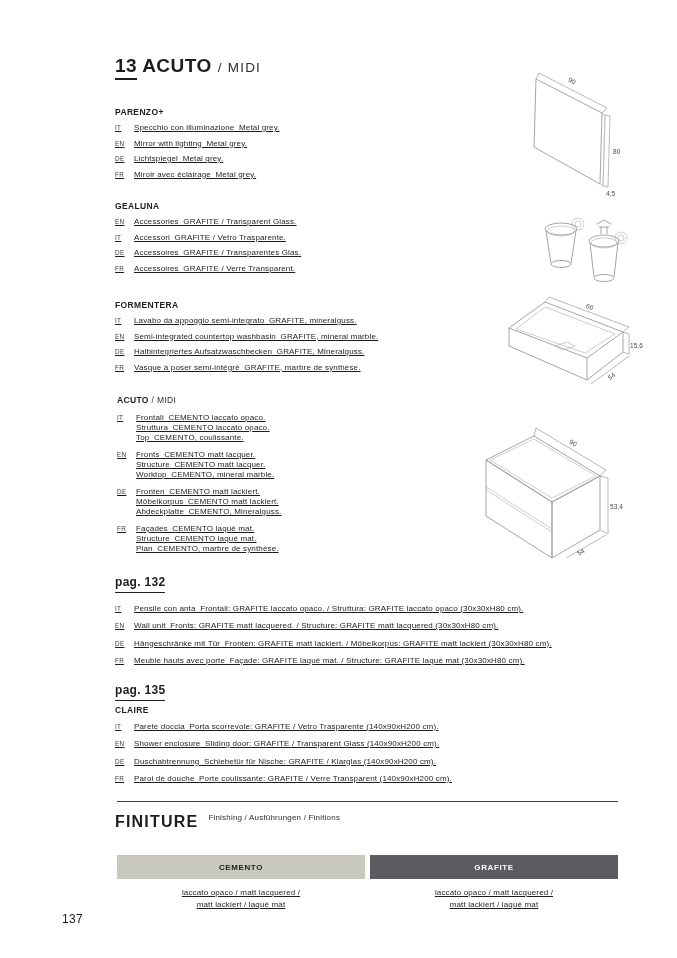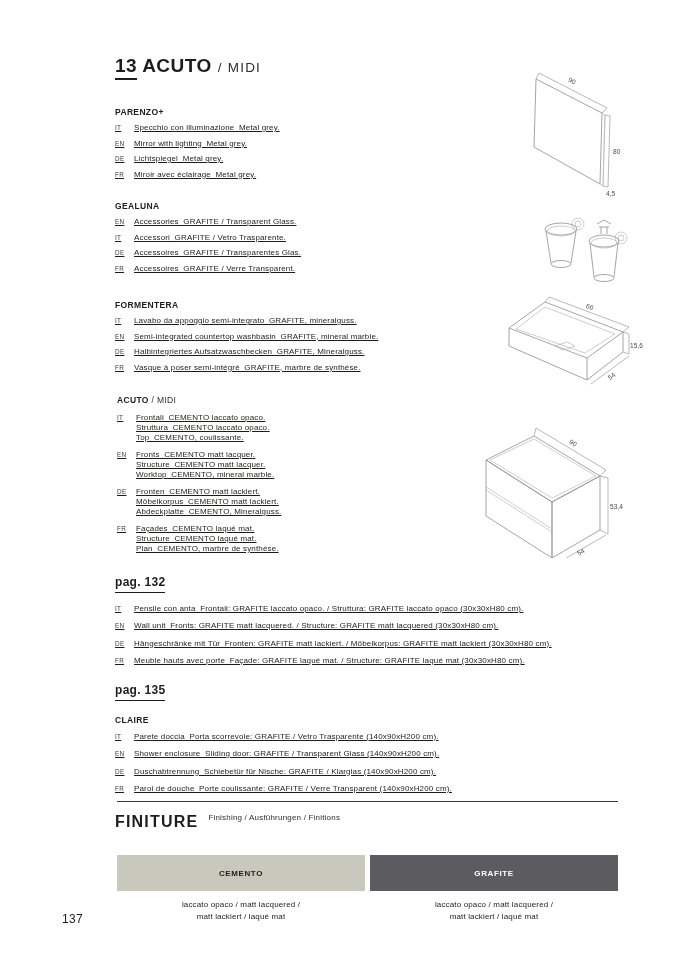--- a/index.html
+++ b/index.html
@@ -35,25 +35,25 @@
   .rows-block .row { margin-bottom:7px; }
 
   
   .divider { left:117px; top:801px; width:501px; height:1px; background:#3a3a3a; }
   .finiture-head { left:115px; top:813px; display:flex; align-items:flex-start; }
   .finiture-title { font-size:16px; font-weight:700; letter-spacing:1.2px; margin-right:10px; }
   .finiture-sub { font-size:8px; letter-spacing:.2px; color:#2e2e2e; }
 
   .swatches { left:117px; top:855px; width:501px; display:flex; gap:5px; }
   .swatch-col { width:248px; }
-  .swatch { height:36px; display:flex; align-items:center; justify-content:center; }
+  .swatch { height:24px; display:flex; align-items:center; justify-content:center; }
   .swatch span { font-size:8px; font-weight:700; letter-spacing:.6px; }
   .swatch-caption { margin-top:8px; text-align:center; font-size:8px; line-height:12px;
                     letter-spacing:.15px; color:#1d1d1b; }
-  .swatch-caption span { display:block; }
+  .swatch-caption span { display:block;text-decoration:underline; }
 
   .page-number { left:62px; top:912px; font-size:12px; letter-spacing:.3px; }
 
   
   .drawing svg { display:block; }
   .draw-line { fill:none; stroke:#9b9b9b; stroke-width:.9; stroke-linejoin:round; }
   .draw-thin { fill:none; stroke:#adadad; stroke-width:.6; stroke-linejoin:round; }
   .dim-line  { fill:none; stroke:#8a8a8a; stroke-width:.6; }
   .dim-text  { fill:#4a4a4a; font-family:"Liberation Sans",sans-serif; font-size:6.6px; }
 </style>
@@ -181,21 +181,21 @@
       <span class="lang">DE</span>
       <span class="txt">Hängeschränke mit Tür_Fronten: GRAFITE matt lackiert. / Möbelkorpus: GRAFITE matt lackiert (30x30xH80 cm).</span>
       </div>
     <div class="row">
       <span class="lang">FR</span>
       <span class="txt">Meuble hauts avec porte_Façade: GRAFITE laqué mat. / Structure: GRAFITE laqué mat (30x30xH80 cm).</span>
       </div>
   </div>
 
   <div class="abs section rows-wide" style="top:680px">
-    <div><span class="pag-heading" style="margin-bottom:14px">pag. 135</span></div>
+    <div><span class="pag-heading" style="margin-bottom:4px">pag. 135</span></div>
     <div class="sub-heading">CLAIRE</div>
     <div class="row">
       <span class="lang">IT</span>
       <span class="txt">Parete doccia_Porta scorrevole: GRAFITE / Vetro Trasparente (140x90xH200 cm).</span>
       </div>
     <div class="row">
       <span class="lang">EN</span>
       <span class="txt">Shower enclosure_Sliding door: GRAFITE / Transparent Glass (140x90xH200 cm).</span>
       </div>
     <div class="row">

